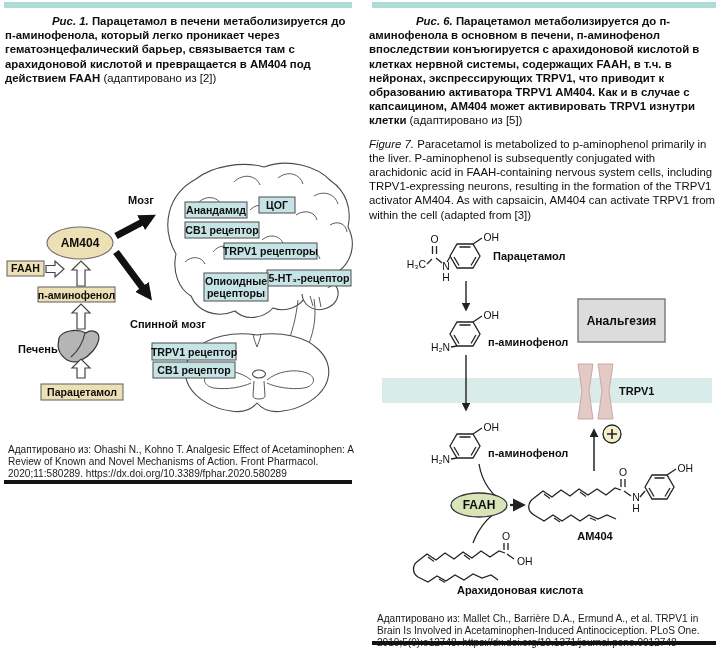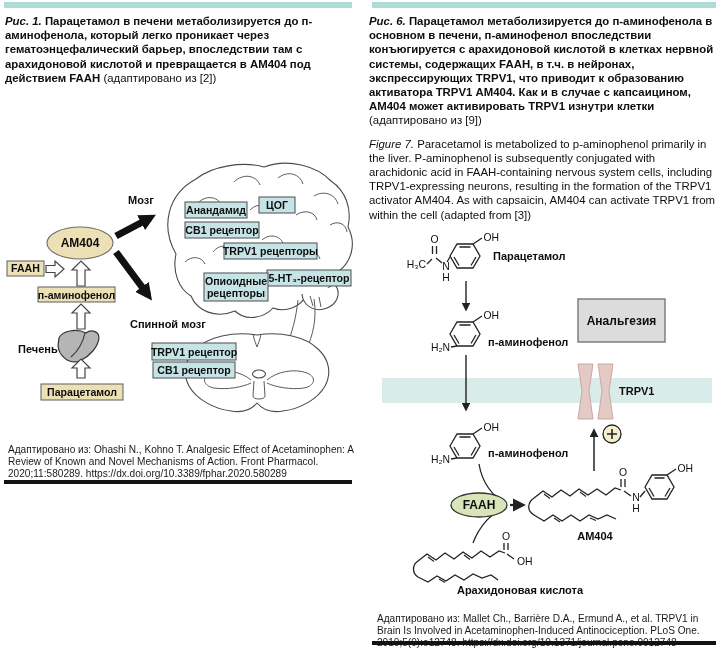--- a/index.html
+++ b/index.html
@@ -7,21 +7,21 @@
        font-family:"Liberation Sans","DejaVu Sans",sans-serif;color:#101010;}
   .col{position:absolute;top:0;height:653px;}
   #col1{left:0;width:360px;}
   #col2{left:360px;width:360px;}
   .topbar{height:6px;background:#aedad8;margin:2px 8px 0 4px;}
   #col2 .topbar{margin:2px 4px 0 12px;}
   .cap{font-size:11.4px;line-height:14.2px;margin:6px 7px 0 5px;color:#0e0e0e;}
   #col2 .cap{margin-left:9px;margin-right:4px;}
   .cap .lbl{font-style:italic;}
   .cap-ru{font-weight:bold;}
-  .cap-ru .lbl{font-weight:bold;}
+  .cap-ru .lbl{font-weight:bold;margin-left:47px;}
   .cap-ru .note{font-weight:normal;}
   .cap-en{font-weight:normal;margin-top:9px;}
   .diagram{position:absolute;left:0;top:0;width:100%;height:100%;pointer-events:none;}
   .ref{position:absolute;font-size:10.1px;line-height:12px;color:#1a1a1a;}
   #col1 .ref{left:8px;top:434px;width:348px;}
   #col2 .ref{left:17px;top:603px;width:340px;}
   .botbar{position:absolute;height:4px;background:#121212;}
   #col1 .botbar{left:4px;width:348px;top:480px;}
   #col2 .botbar{left:12px;width:344px;top:641px;}
   svg text{font-family:"Liberation Sans","DejaVu Sans",sans-serif;}
@@ -36,21 +36,21 @@
   .chem{fill:none;stroke:#222;stroke-width:1.3;}
   .hollow{fill:#ffffff;stroke:#444;stroke-width:1.2;}
 </style>
 </head>
 <body>
 
 <section class="col" id="col1">
   <div class="topbar"></div>
 
   <p class="cap cap-ru"><span class="lbl">Рис. 1.</span>
-    <span>Парацетамол в печени метаболизируется до п-аминофенола, который легко проникает через гематоэнцефалический барьер, впоследствии там с арахидоновой кислотой и превращается в АМ404 под действием FAAH</span>
+    <span>Парацетамол в печени метаболизируется до п-аминофенола, который легко проникает через гематоэнцефалический барьер, связывается там с арахидоновой кислотой и превращается в АМ404 под действием FAAH</span>
     <span class="note">(адаптировано из [2])</span></p>
 
 
   <svg class="diagram" viewBox="0 0 360 653">
     <defs>
       <marker id="ahBig" viewBox="0 0 10 10" refX="6" refY="5" markerWidth="2.4" markerHeight="2.4" orient="auto">
         <path d="M0,0 L10,5 L0,10 z" fill="#111"></path>
       </marker>
     </defs>
 
@@ -138,21 +138,21 @@
 
   <p class="ref">Адаптировано из: Ohashi N., Kohno T. Analgesic Effect of Acetaminophen: A Review of Known and Novel Mechanisms of Action. Front Pharmacol. 2020;11:580289. https://dx.doi.org/10.3389/fphar.2020.580289</p>
   <div class="botbar"></div>
 </section>
 
 <section class="col" id="col2">
   <div class="topbar"></div>
 
   <p class="cap cap-ru"><span class="lbl">Рис. 6.</span>
     <span>Парацетамол метаболизируется до п-аминофенола в основном в печени, п-аминофенол впоследствии конъюгируется с арахидоновой кислотой в клетках нервной системы, содержащих FAAH, в т.ч. в нейронах, экспрессирующих TRPV1, что приводит к образованию активатора TRPV1 АМ404. Как и в случае с капсаицином, АМ404 может активировать TRPV1 изнутри клетки</span>
-    <span class="note">(адаптировано из [9])</span></p>
+    <span class="note">(адаптировано из [5])</span></p>
 
   <p class="cap cap-en"><span class="lbl">Figure 7.</span>
     <span>Paracetamol is metabolized to p-aminophenol primarily in the liver. P-aminophenol is subsequently conjugated with arachidonic acid in FAAH-containing nervous system cells, including TRPV1-expressing neurons, resulting in the formation of the TRPV1 activator AM404. As with capsaicin, AM404 can activate TRPV1 from within the cell (adapted from [3])</span></p>
 
   <svg class="diagram" viewBox="0 0 360 653">
     <defs>
       <marker id="ahSm" viewBox="0 0 10 10" refX="7" refY="5" markerWidth="6" markerHeight="6" orient="auto">
         <path d="M0,0 L10,5 L0,10 z" fill="#222"></path>
       </marker>
     </defs>

